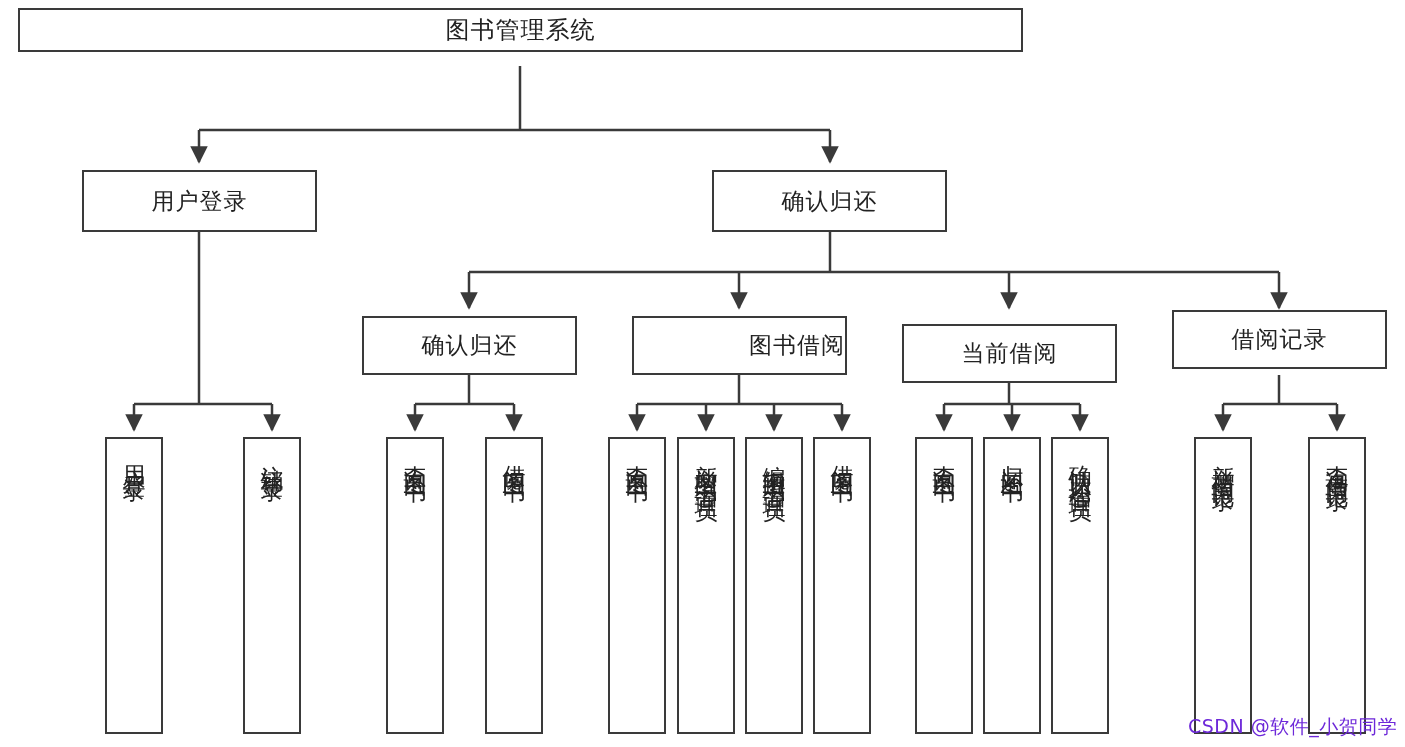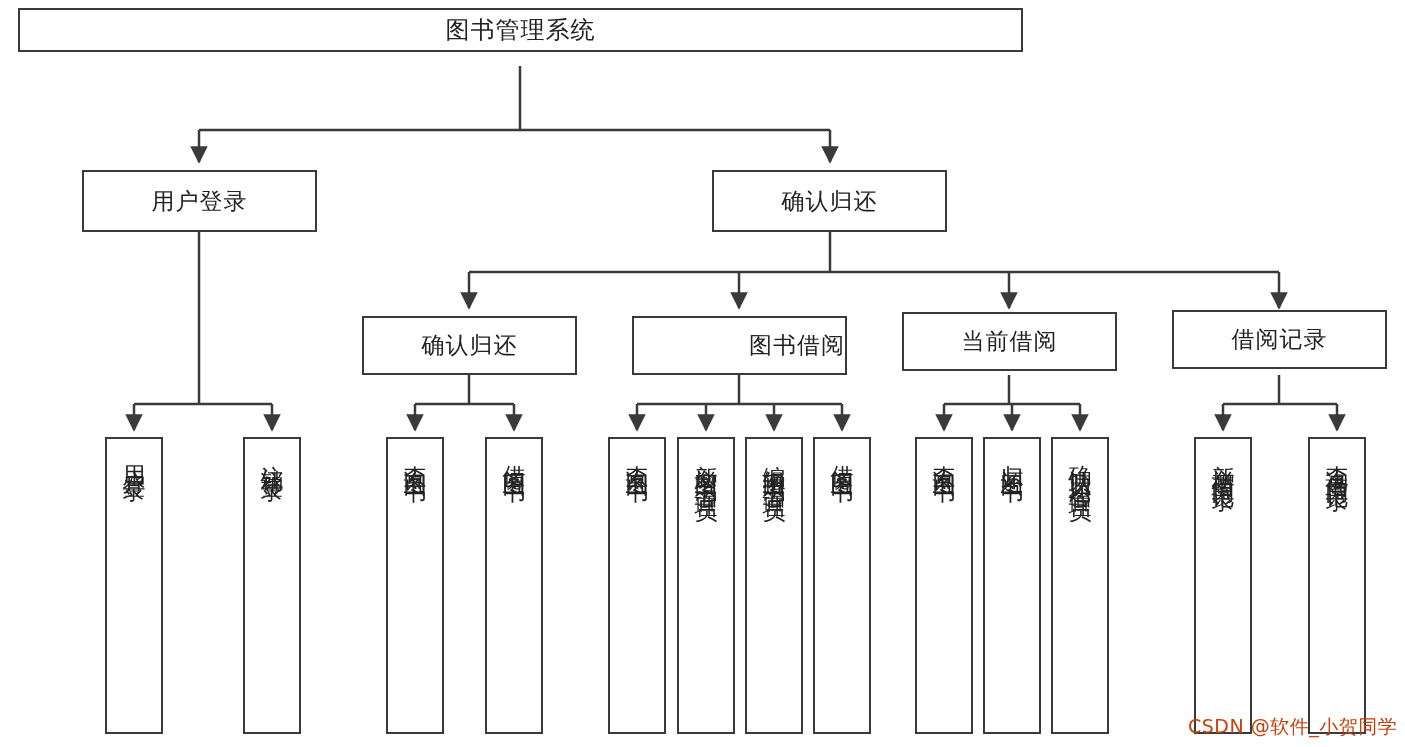--- a/index.html
+++ b/index.html
@@ -57,21 +57,21 @@
     line-height: 1.0;
     white-space: normal;
     max-height: 100%;
   }
   .node.root .lbl { font-size: 24px; }
   .watermark {
     position: absolute;
     left: 1188px;
     top: 714px;
     font-size: 19px;
-    color: #c2410c;
+    color: #6d28d9;
     letter-spacing: 0.5px;
     white-space: nowrap;
     z-index: 3;
   }
 </style>
 </head>
 <body>
 
 <div id="canvas">
 
@@ -135,21 +135,21 @@
   <div class="node" style="left:712px; top:170px; width:235px; height:62px;">
     <span class="lbl">确认归还</span>
   </div>
 
   <div class="node" style="left:362px; top:316px; width:215px; height:59px;">
     <span class="lbl">确认归还</span>
   </div>
   <div class="node" style="left:632px; top:316px; width:215px; height:59px;justify-content:flex-end;">
     <span class="lbl">图书借阅</span>
   </div>
-  <div class="node" style="left:902px; top:312px; width:215px; height:59px;">
+  <div class="node" style="left:902px; top:324px; width:215px; height:59px;">
     <span class="lbl">当前借阅</span>
   </div>
   <div class="node" style="left:1172px; top:310px; width:215px; height:59px;">
     <span class="lbl">借阅记录</span>
   </div>
 
   <div class="node vertical" style="left:105px; top:437px; width:58px; height:297px;">
     <span class="lbl">用户登录</span>
   </div>
   <div class="node vertical" style="left:243px; top:437px; width:58px; height:297px;">

